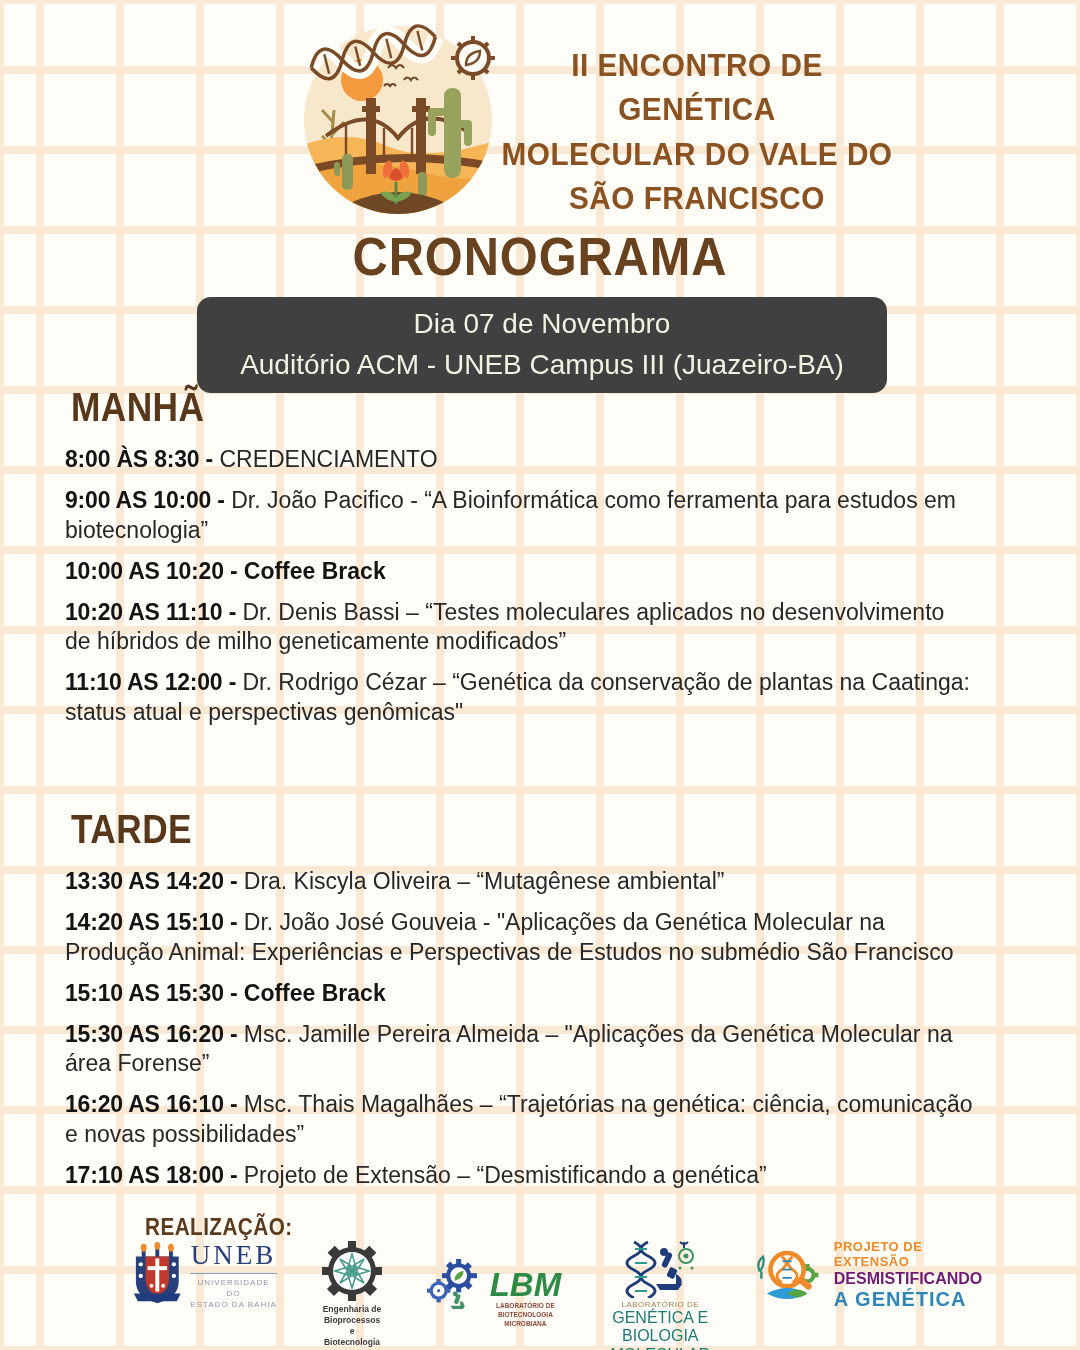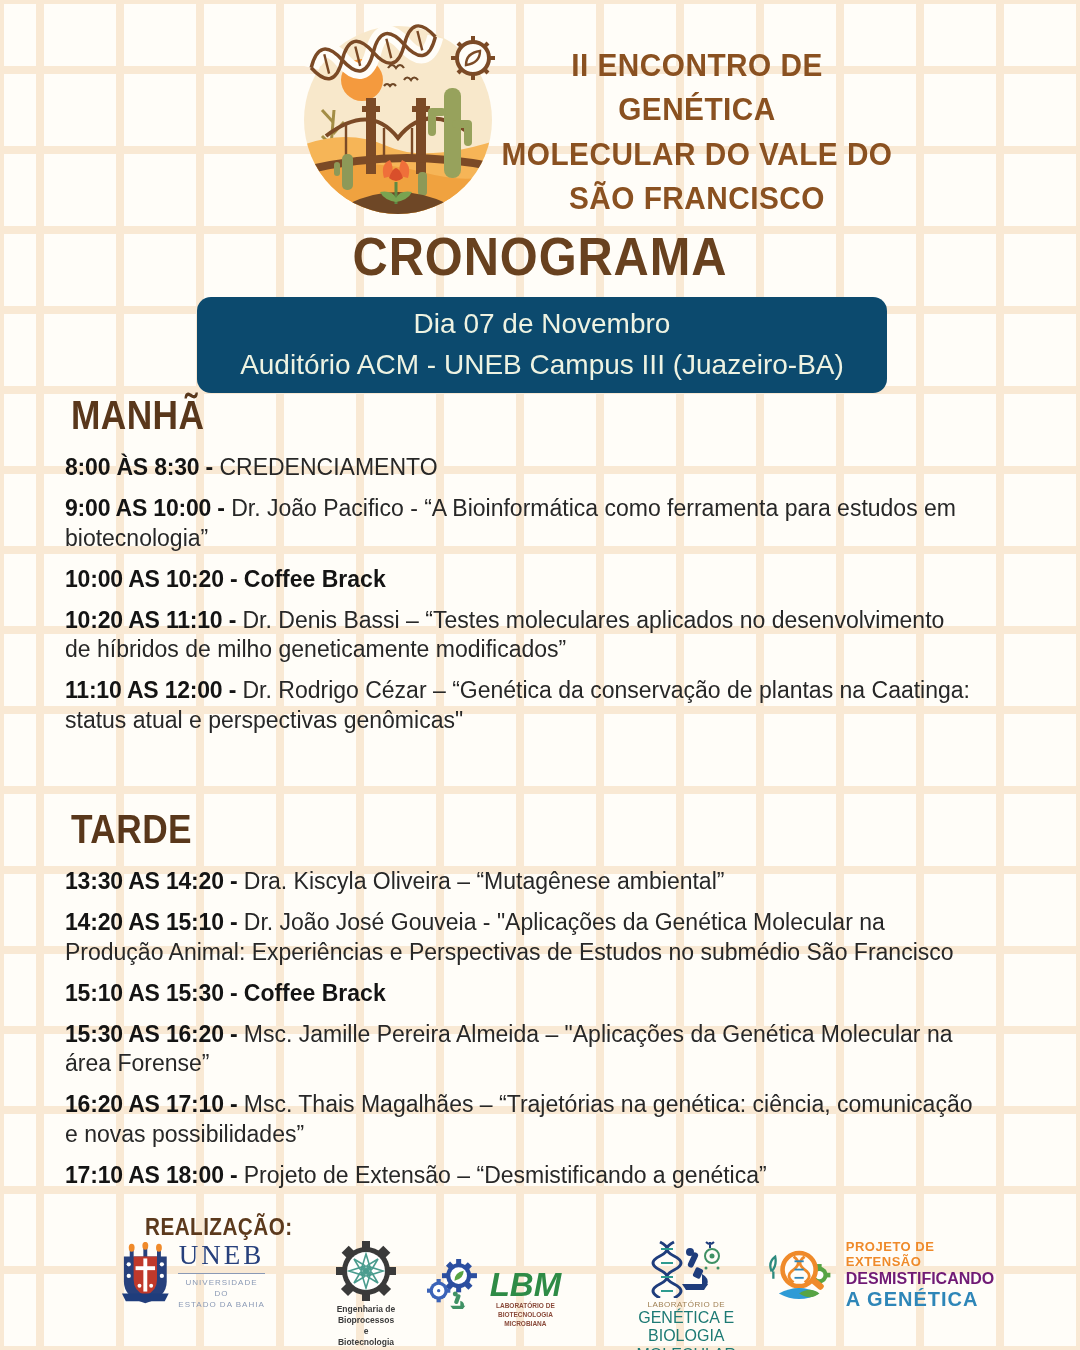--- a/index.html
+++ b/index.html
@@ -18,49 +18,49 @@
     color:#8a5121;font-weight:bold;font-size:31px;line-height:1.43;letter-spacing:.5px;
     transform:scaleX(.96);transform-origin:center;
   }
   .cronograma{
     position:absolute;left:0;top:226px;width:1080px;text-align:center;
     font-size:53px;font-weight:bold;color:#68411f;letter-spacing:1px;
     transform:scaleX(.92);transform-origin:center;
   }
   .banner{
     position:absolute;left:197px;top:297px;width:690px;height:96px;
-    background:#0c4a6e;border-radius:14px;color:#eef3e2;
+    background:#404040;border-radius:14px;color:#eef3e2;
     display:flex;flex-direction:column;justify-content:center;align-items:center;
     font-size:28px;line-height:1.45;text-align:center;
   }
   .section{position:absolute;left:65px;width:910px;}
   .section-heading{
     font-size:41px;font-weight:bold;color:#59371b;letter-spacing:.5px;
     transform:scaleX(.86);transform-origin:left;margin:0 0 14px 6px;
   }
   .schedule p{margin:0 0 11px;font-size:23px;line-height:1.3;color:#272727;}
   .schedule .time{font-weight:bold;color:#141414;letter-spacing:-.2px;}
   .schedule .bold-desc{font-weight:bold;color:#141414;}
-  #manha{top:392px;}
+  #manha{top:384px;}
   #tarde{top:806px;}
   .realizacao{
     position:absolute;left:145px;top:1214px;
     font-size:23px;font-weight:bold;color:#5c3a1d;letter-spacing:.5px;
     transform:scaleX(.9);transform-origin:left;
   }
   .logos-row{
     position:absolute;left:170px;top:1240px;width:780px;height:100px;
-    display:flex;align-items:flex-start;justify-content:center;gap:30px;
+    display:flex;align-items:flex-start;justify-content:center;gap:44px;
   }
   .logo-item{display:flex;align-items:center;gap:8px;}
   .uneb-text{display:flex;flex-direction:column;align-items:center;}
   .uneb-word{font-family:"Liberation Serif",serif;font-size:27px;color:#27407c;letter-spacing:3px;}
   .uneb-rule{width:100%;height:1px;background:#8a99b5;margin:2px 0 3px;}
   .uneb-cap{font-size:8px;color:#8a99b5;letter-spacing:1px;line-height:1.4;text-align:center;}
-  .stack{display:flex;flex-direction:column;align-items:center;margin-left:40px;}
+  .stack{display:flex;flex-direction:column;align-items:center;}
   .biop-cap{font-size:8.5px;font-weight:bold;color:#3c3c3c;text-align:center;line-height:1.3;margin-top:2px;}
   .lbm-col{display:flex;flex-direction:column;align-items:center;margin-left:-4px;margin-top:28px;}
   .lbm-word{font-size:33px;font-weight:bold;font-style:italic;color:#2e8b46;line-height:1;}
   .lbm-cap{font-size:6.5px;font-weight:bold;color:#8a4a3a;text-align:center;line-height:1.35;margin-top:1px;}
   .lgbm-cap0{font-size:8px;color:#a08054;letter-spacing:.5px;margin-top:2px;}
   .lgbm-cap{font-size:16px;font-weight:normal;color:#1d7a74;line-height:1.15;}
   .desm-text{display:flex;flex-direction:column;line-height:1.15;}
   .desm-l1{font-size:13px;font-weight:bold;color:#ef8a2a;letter-spacing:.5px;}
   .desm-l2{font-size:16px;font-weight:bold;color:#701a75;}
   .desm-l3{font-size:20px;font-weight:bold;color:#2e86b8;letter-spacing:1px;}
@@ -174,21 +174,21 @@
   <p><b class="time">10:20 AS 11:10 -</b> <span>Dr. Denis Bassi – “Testes moleculares aplicados no desenvolvimento de híbridos de milho geneticamente modificados”</span></p>
   <p><b class="time">11:10 AS 12:00 -</b> <span>Dr. Rodrigo Cézar – “Genética da conservação de plantas na Caatinga: status atual e perspectivas genômicas"</span></p>
 </div>
 
 <div class="section schedule" id="tarde">
   <h2 class="section-heading">TARDE</h2>
   <p><b class="time">13:30 AS 14:20 -</b> <span>Dra. Kiscyla Oliveira – “Mutagênese ambiental”</span></p>
   <p><b class="time">14:20 AS 15:10 -</b> <span>Dr. João José Gouveia - "Aplicações da Genética Molecular na Produção Animal: Experiências e Perspectivas de Estudos no submédio São Francisco</span></p>
   <p><b class="time">15:10 AS 15:30 -</b> <span class="bold-desc">Coffee Brack</span></p>
   <p><b class="time">15:30 AS 16:20 -</b> <span>Msc. Jamille Pereira Almeida – "Aplicações da Genética Molecular na área Forense”</span></p>
-  <p><b class="time">16:20 AS 17:10 -</b> <span>Msc. Thais Magalhães – “Trajetórias na genética: ciência, comunicação e novas possibilidades”</span></p>
+  <p><b class="time">16:20 AS 16:10 -</b> <span>Msc. Thais Magalhães – “Trajetórias na genética: ciência, comunicação e novas possibilidades”</span></p>
   <p><b class="time">17:10 AS 18:00 -</b> <span>Projeto de Extensão – “Desmistificando a genética”</span></p>
 </div>
 
 <div class="realizacao">REALIZAÇÃO:</div>
 
 <div class="logos-row">
 
   <div class="logo-item">
     <svg width="52" height="66" viewBox="0 0 52 66">
       <g>

